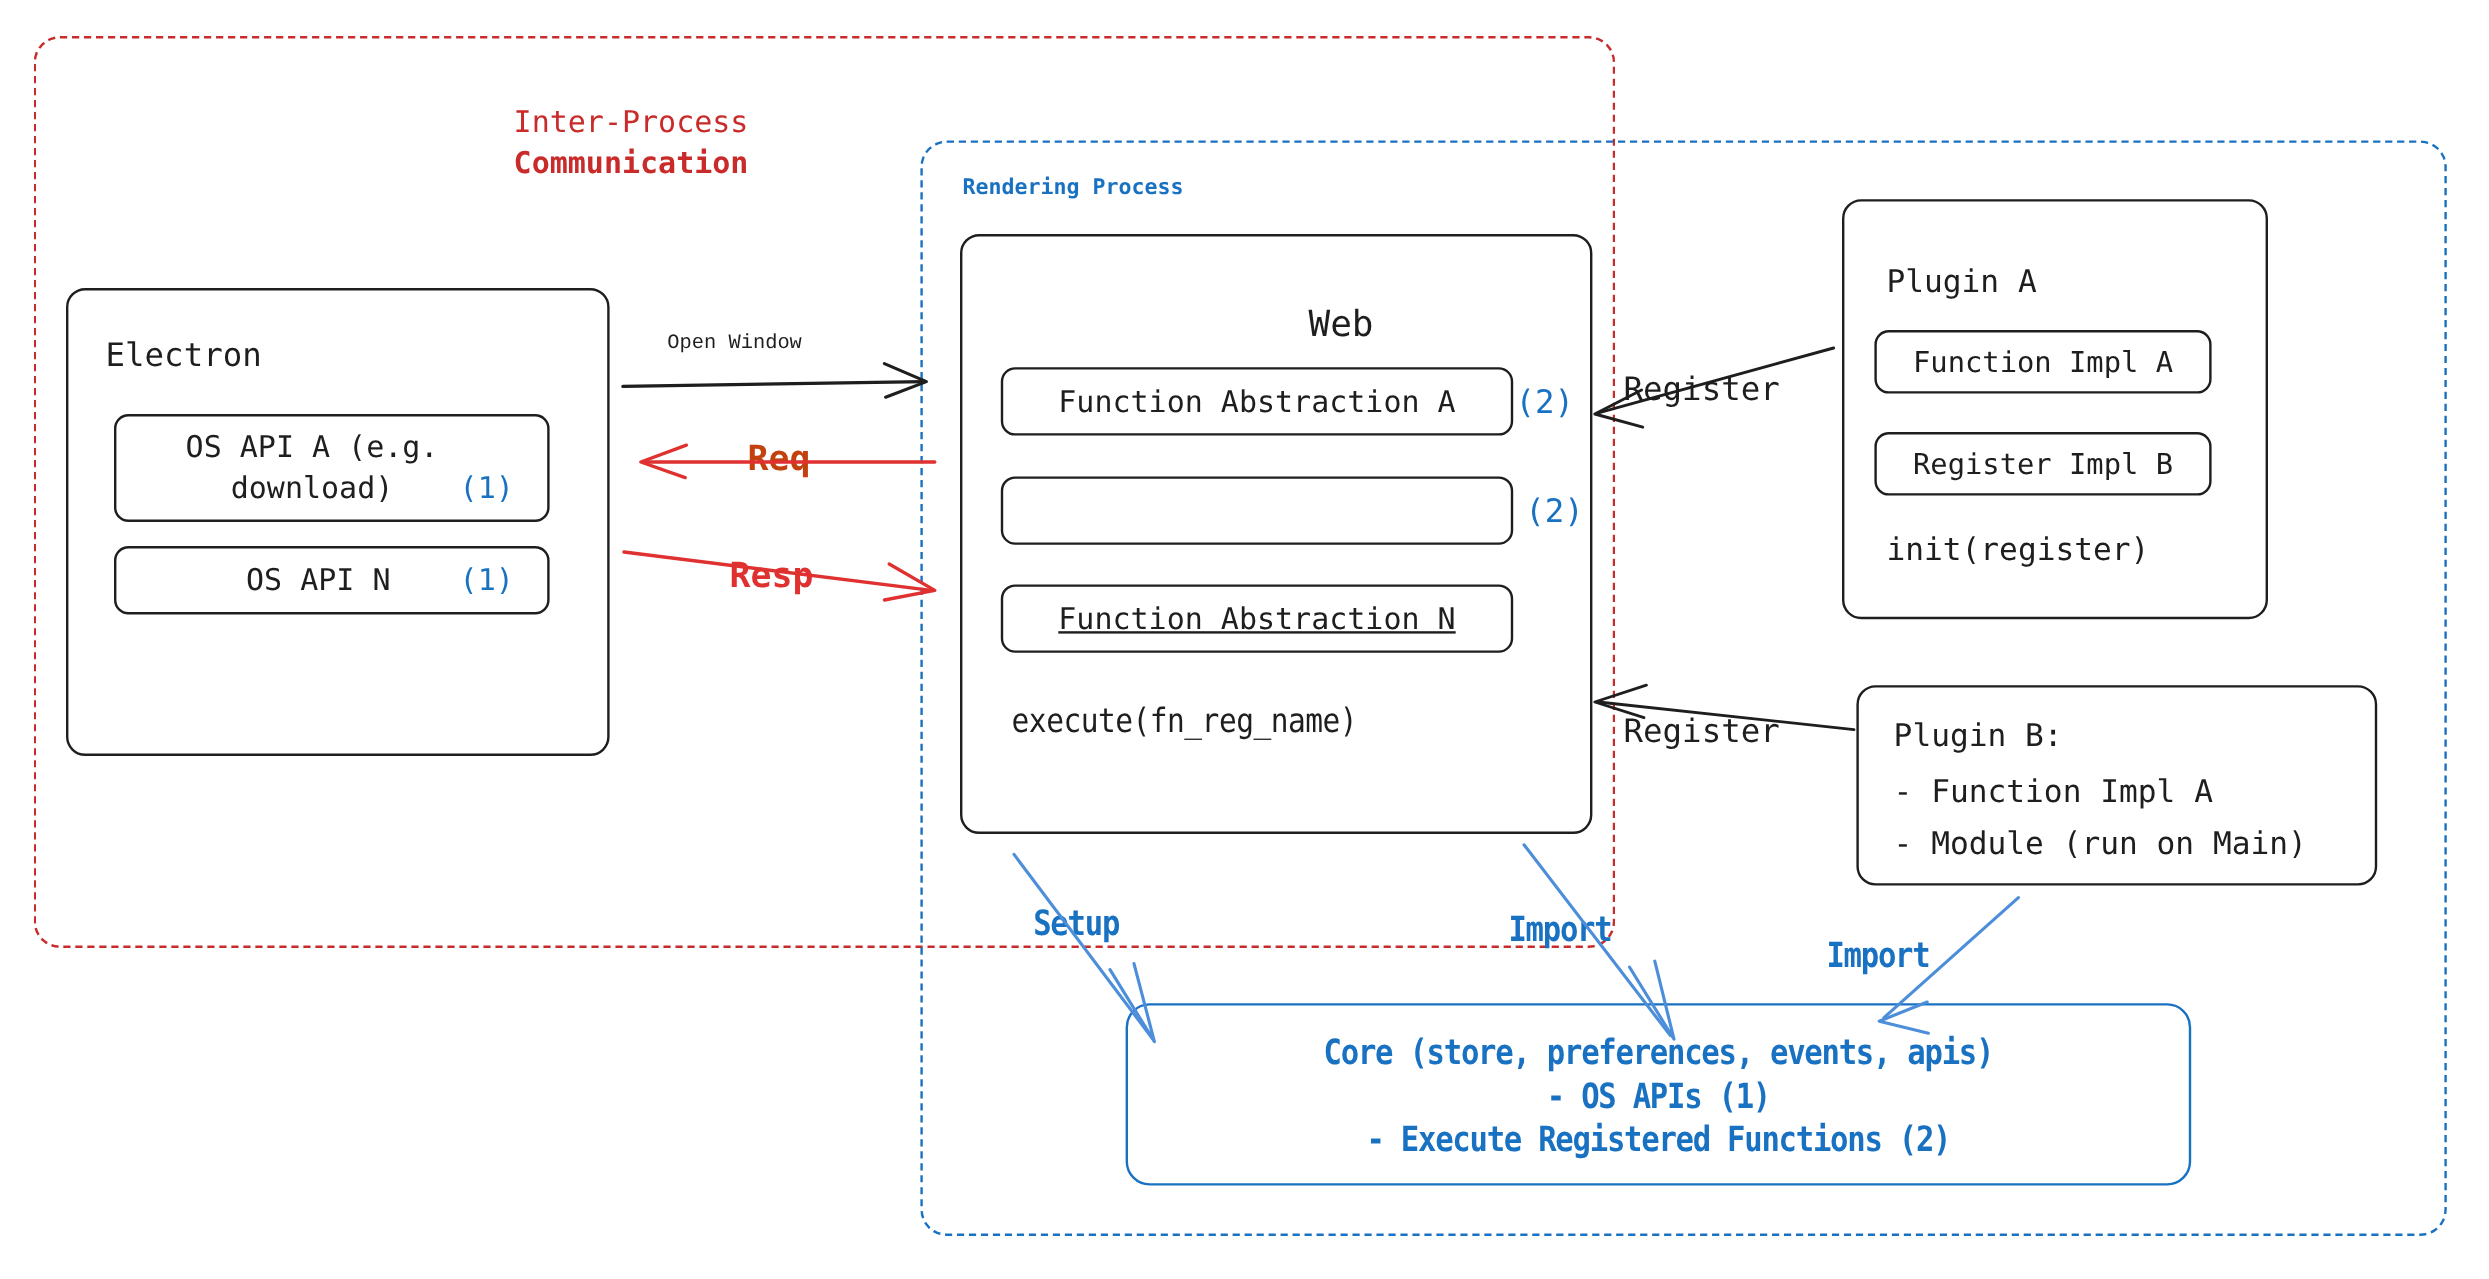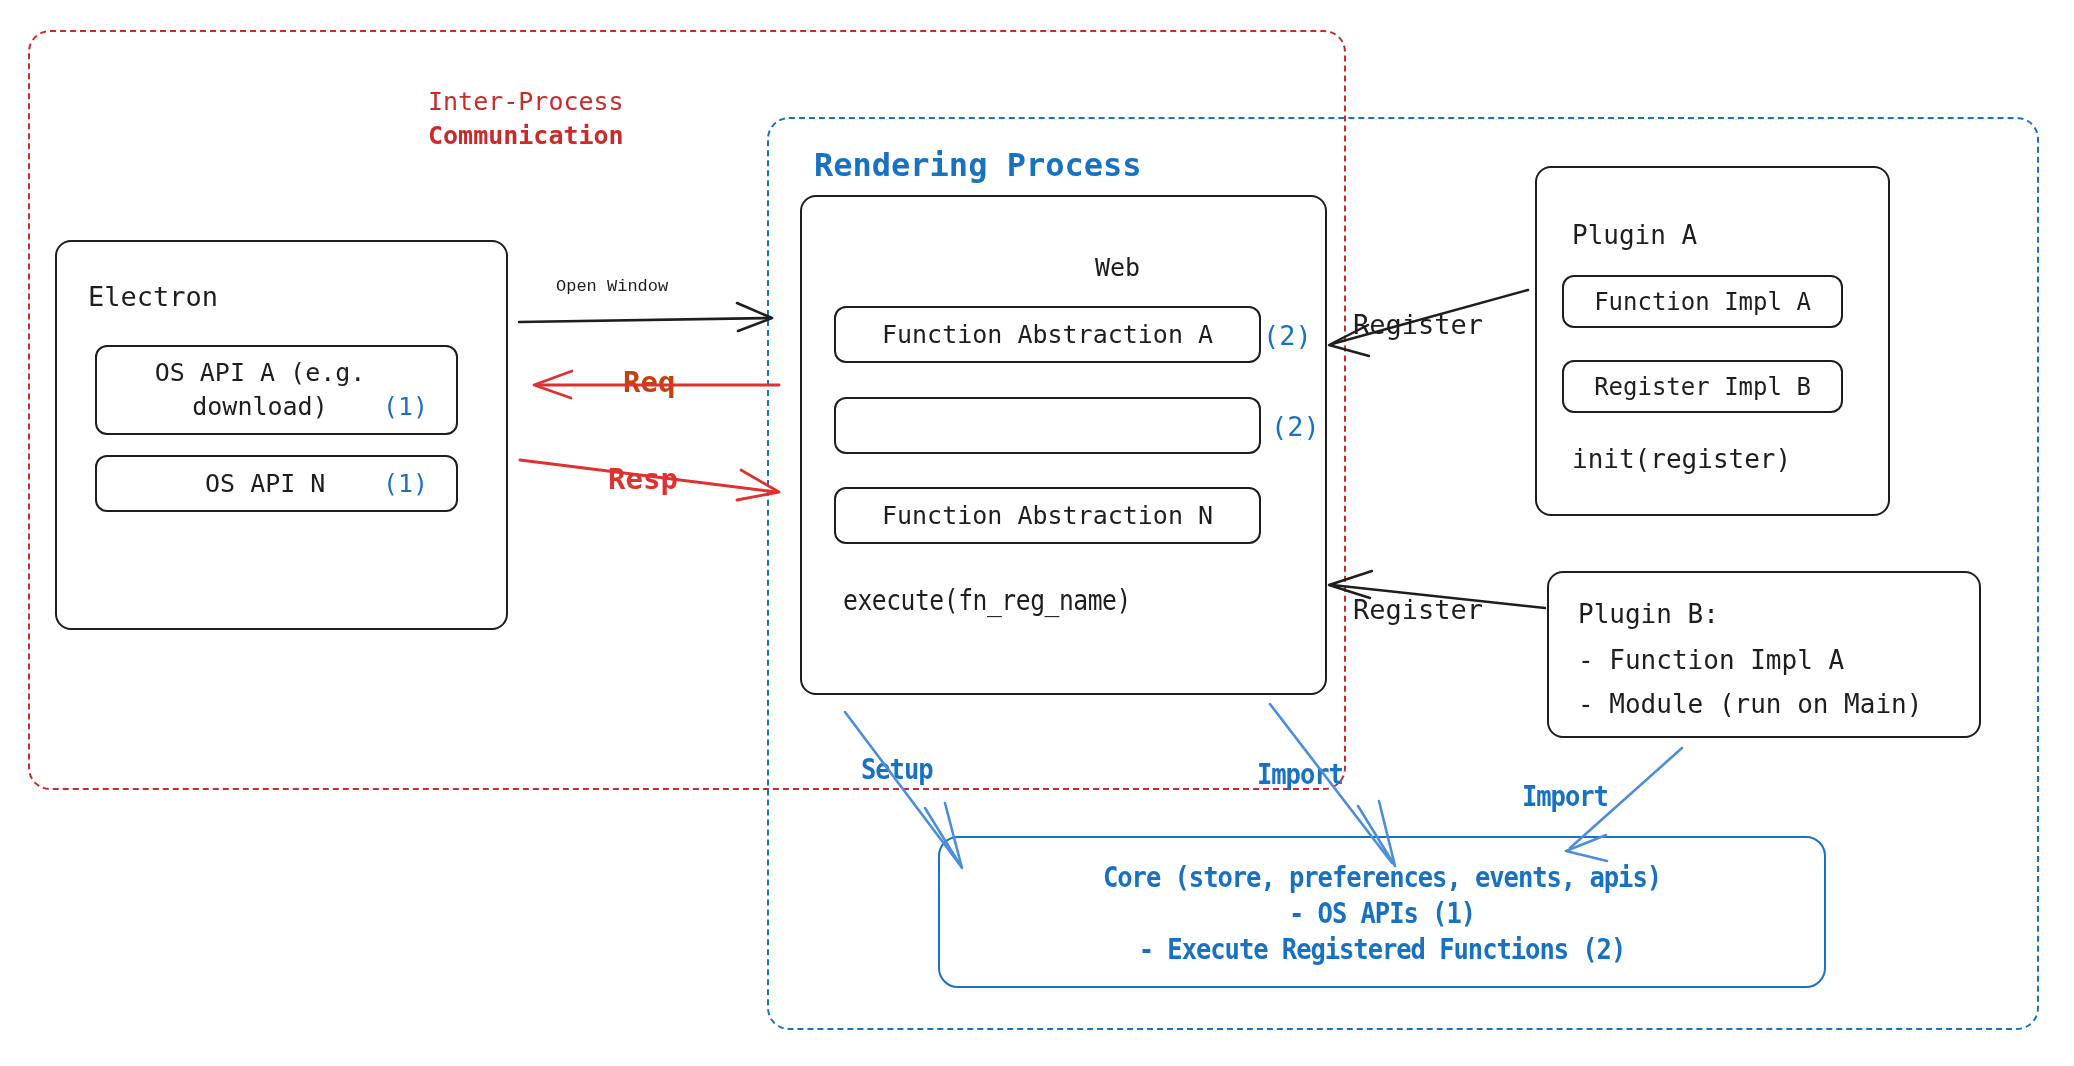--- a/index.html
+++ b/index.html
@@ -62,48 +62,48 @@
 
 <div id="stage">
 
   <div class="dashbox" style="left:28px;top:30px;width:1318px;height:760px;border-color:#c92a2a;"></div>
 
   <div class="dashbox" style="left:767px;top:117px;width:1272px;height:913px;border-color:#1971c2;"></div>
 
   <div class="lbl red" style="left:428px;top:86px;font-size:25px;font-weight:400;">Inter-Process</div>
   <div class="lbl red" style="left:428px;top:120px;font-size:25px;font-weight:600;">Communication</div>
 
-  <div class="lbl blue" style="left:802px;top:145px;font-size:32px;font-weight:600;margin-left:12px;">Rendering Process</div>
+  <div class="lbl blue" style="left:802px;top:145px;font-size:18px;font-weight:600;">Rendering Process</div>
 
   <div class="box" style="left:55px;top:240px;width:453px;height:390px;"></div>
 
   <div class="lbl" style="left:88px;top:280px;font-size:27px;">Electron</div>
 
   <div class="box inner" style="left:95px;top:345px;width:363px;height:90px;"></div>
   <div class="lbl ctr" style="left:95px;top:357px;width:330px;font-size:25px;">OS API A (e.g.</div>
   <div class="lbl ctr" style="left:95px;top:391px;width:330px;font-size:25px;">download)</div>
   <div class="lbl blue" style="left:383px;top:391px;font-size:25px;">(1)</div>
 
   <div class="box inner" style="left:95px;top:455px;width:363px;height:57px;"></div>
   <div class="lbl" style="left:205px;top:468px;font-size:25px;">OS API N</div>
   <div class="lbl blue" style="left:383px;top:468px;font-size:25px;">(1)</div>
 
   <div class="box" style="left:800px;top:195px;width:527px;height:500px;"></div>
 
-  <div class="lbl ctr" style="left:800px;top:252px;width:635px;font-size:25px;">Web</div>
+  <div class="lbl ctr" style="left:800px;top:252px;width:635px;font-size:30px;">Web</div>
 
   <div class="box inner" style="left:834px;top:306px;width:427px;height:57px;"></div>
   <div class="lbl ctr" style="left:834px;top:319px;width:427px;font-size:25px;">Function Abstraction A</div>
   <div class="lbl blue" style="left:1263px;top:319px;font-size:27px;">(2)</div>
 
   <div class="box inner" style="left:834px;top:397px;width:427px;height:57px;"></div>
   <div class="lbl blue" style="left:1271px;top:410px;font-size:27px;">(2)</div>
 
   <div class="box inner" style="left:834px;top:487px;width:427px;height:57px;"></div>
-  <div class="lbl ctr" style="left:834px;top:500px;width:427px;font-size:25px;">Function Abstraction N</div>
+  <div class="lbl ctr" style="left:834px;top:500px;width:427px;font-size:25px;text-decoration:underline;">Function Abstraction N</div>
 
   <div class="lbl cond cond-l" style="left:843px;top:583px;font-size:28px;font-weight:500;letter-spacing:-0.5px;">execute(fn_reg_name)</div>
 
   <div class="box" style="left:1535px;top:166px;width:355px;height:350px;"></div>
 
   <div class="lbl" style="left:1572px;top:219px;font-size:26px;">Plugin A</div>
 
   <div class="box inner" style="left:1562px;top:275px;width:281px;height:53px;"></div>
   <div class="lbl ctr" style="left:1562px;top:287px;width:281px;font-size:24px;">Function Impl A</div>
 

